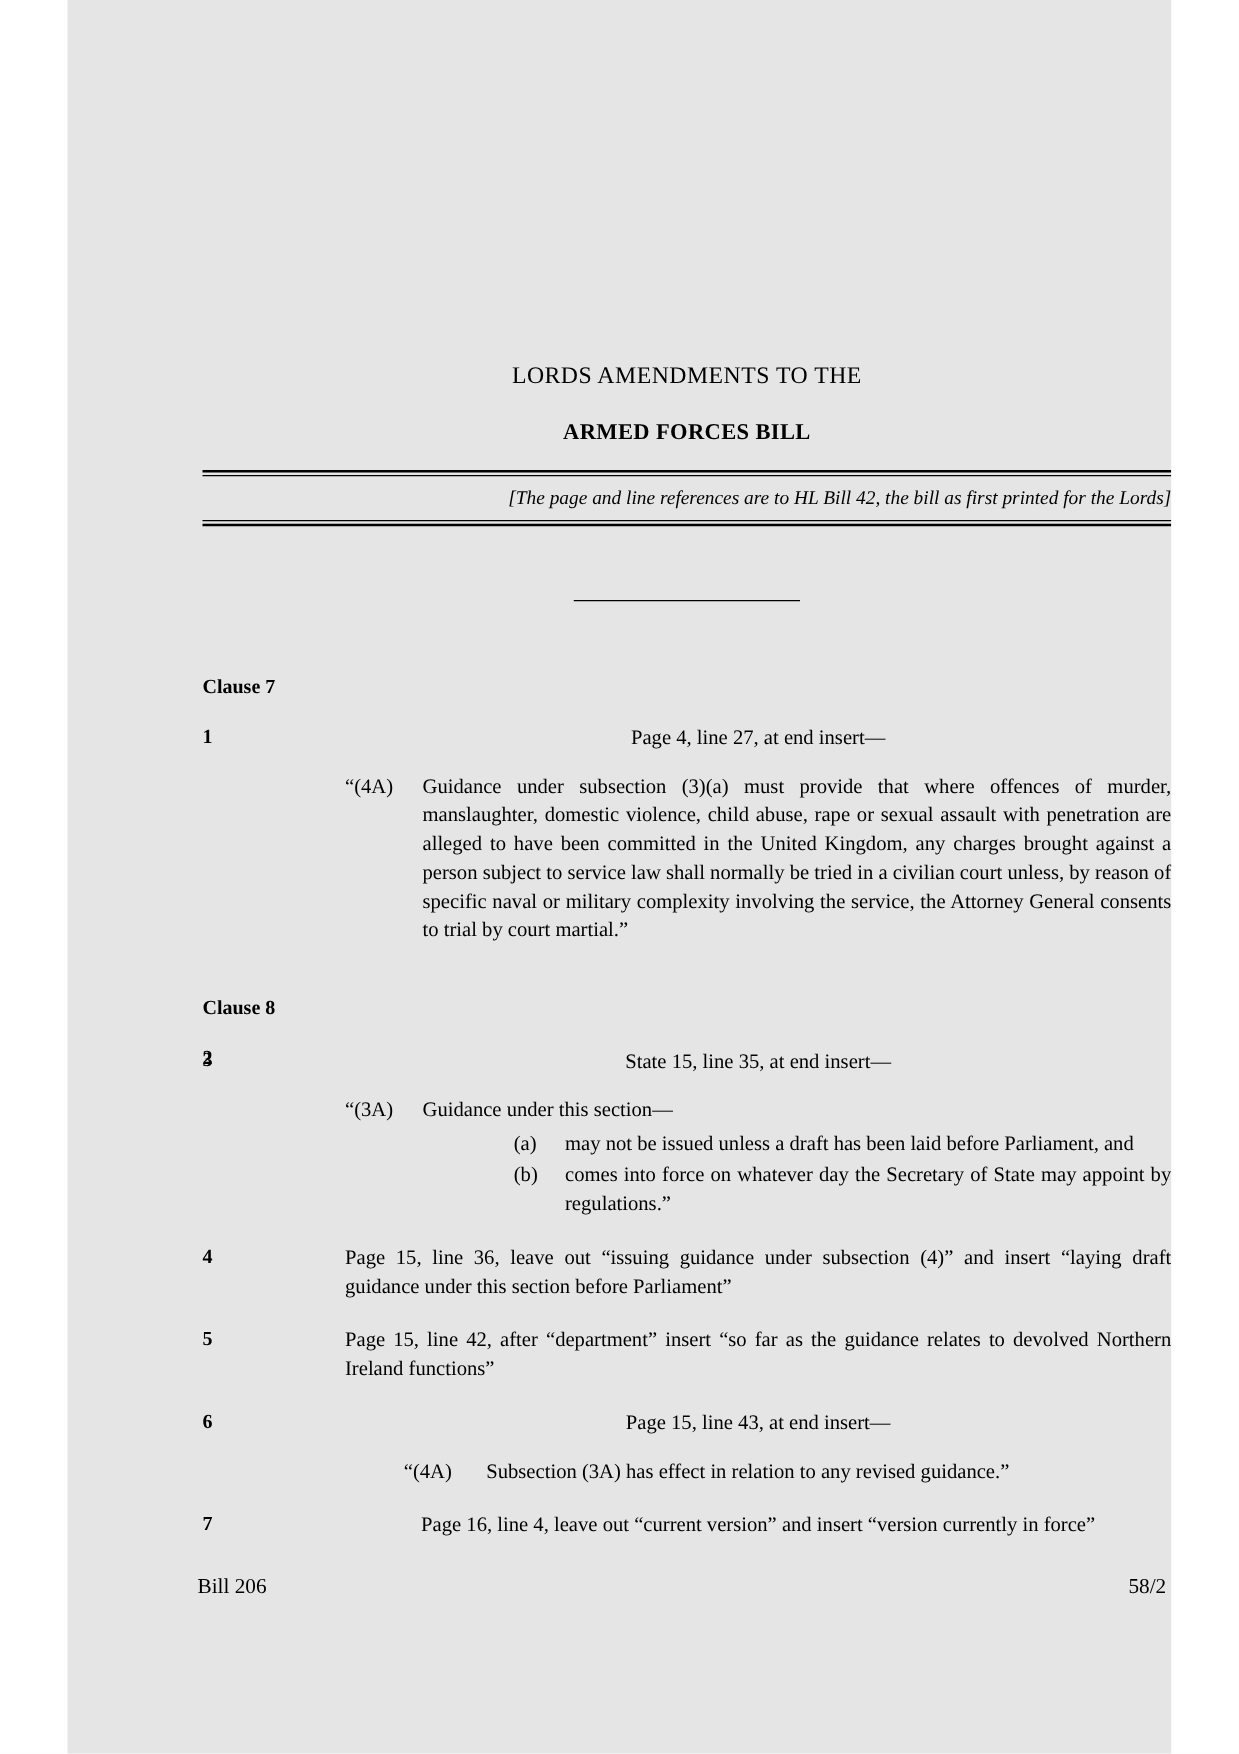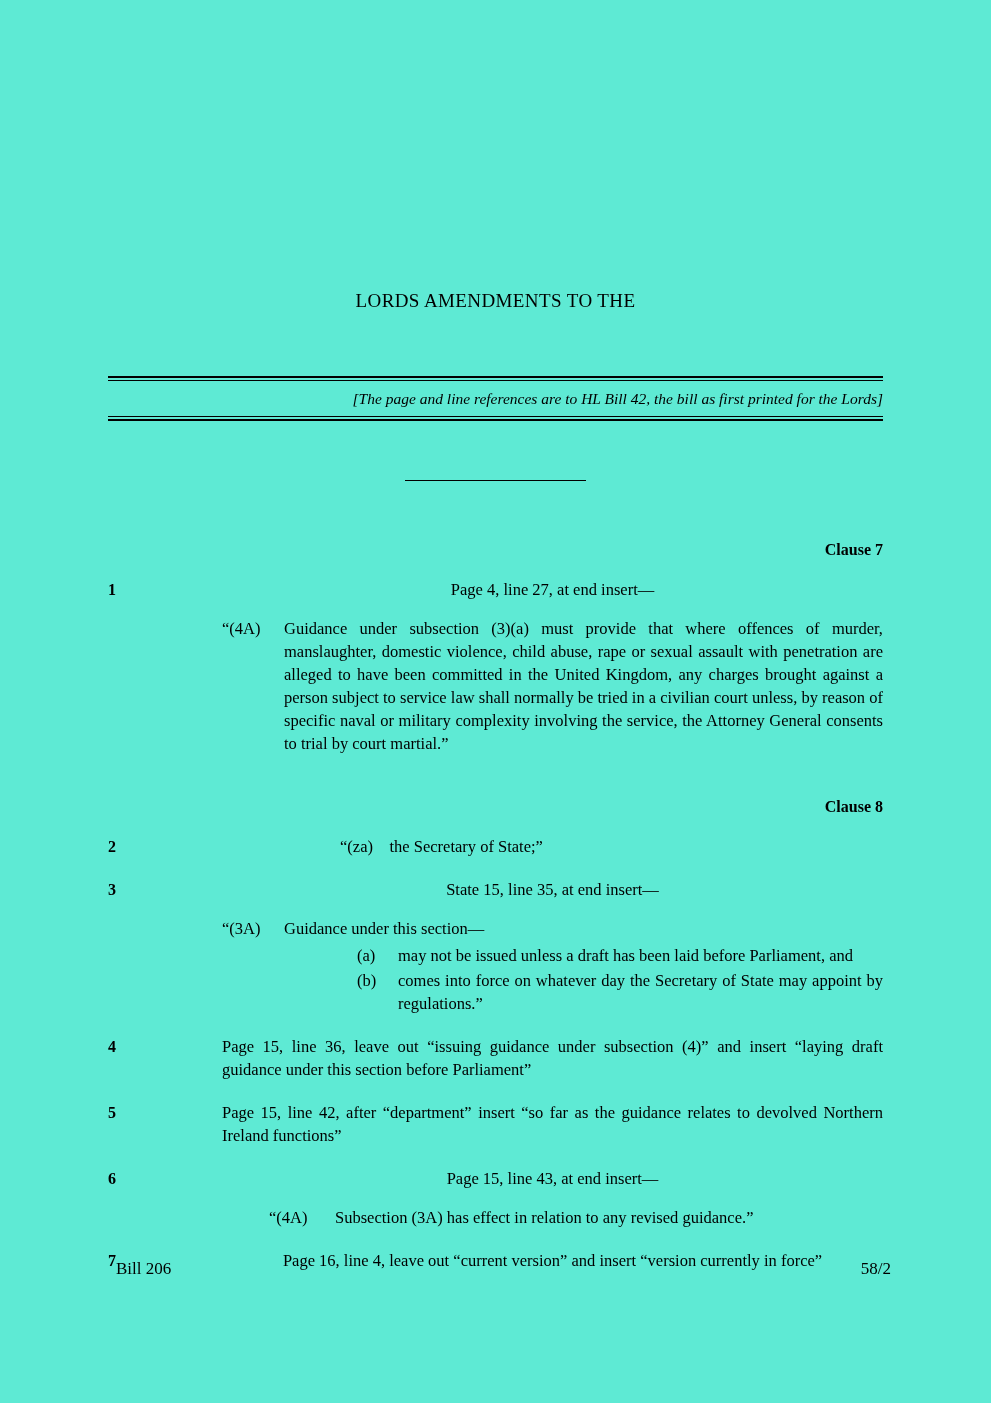--- a/index.html
+++ b/index.html
@@ -6,24 +6,24 @@
     margin: 0;
     padding: 0;
     background: #ffffff;
   }
   body {
     font-family: "Liberation Serif", "DejaVu Serif", serif;
     color: #000000;
   }
   .page {
     position: relative;
-    width: 991px;
+    width: 883px;
     height: 1403px;
     margin: 0 auto;
-    background: #5eead4;
+    background: #e5e5e5;
     overflow: hidden;
   }
 
   
   .title-block {
     position: absolute;
     left: 108px;
     top: 288px;
     width: 775px;
     text-align: center;
@@ -77,21 +77,21 @@
 
   
   .content {
     position: absolute;
     left: 108px;
     top: 540px;
     width: 775px;
   }
 
   .clause-heading {
-    text-align: right;
+    text-align: left;
     font-weight: bold;
     font-size: 16px;
     line-height: 20px;
     margin: 0 0 18px 0;
   }
   .clause-heading.spaced {
     margin-top: 42px;
   }
 
   .amendment {
@@ -181,21 +181,21 @@
   .quote-wide .q-label {
     position: absolute;
     left: 0;
     top: 0;
     width: 62px;
   }
 
   
   .footer {
     position: absolute;
-    left: 116px;
+    left: 104px;
     top: 1258px;
     width: 775px;
     font-size: 17px;
     line-height: 22px;
   }
   .footer .f-left {
     float: left;
   }
   .footer .f-right {
     float: right;
@@ -207,20 +207,21 @@
     clear: both;
   }
 </style>
 </head>
 <body>
 
 <div class="page">
 
   <div class="title-block">
     <div class="doc-title-main">LORDS AMENDMENTS TO THE</div>
+    <div class="doc-title-bill">ARMED FORCES BILL</div>
   </div>
 
   <div class="note-band">
     <div class="rule-double"></div>
     <div class="note-text">[The page and line references are to HL Bill 42, the bill as first printed for the Lords]</div>
     <div class="rule-double lower"></div>
   </div>
 
   <div class="short-rule"></div>
 
@@ -236,21 +237,20 @@
           <span class="q-label">“(4A)</span>
           <span>Guidance under subsection (3)(a) must provide that where offences of murder, manslaughter, domestic violence, child abuse, rape or sexual assault with penetration are alleged to have been committed in the United Kingdom, any charges brought against a person subject to service law shall normally be tried in a civilian court unless, by reason of specific naval or military complexity involving the service, the Attorney General consents to trial by court martial.”</span>
         </div>
       </div>
     </div>
 
     <div class="clause-heading spaced">Clause 8</div>
 
     <div class="amendment">
       <div class="amd-num">2</div>
-      <div class="quote-inline">“(za) the Secretary of State;”</div>
     </div>
 
     <div class="amendment">
       <div class="amd-num">3</div>
       <div class="amd-body nojust">State 15, line 35, at end insert—</div>
       <div class="quote-block">
         <div class="quote-row">
           <span class="q-label">“(3A)</span>
           <span>Guidance under this section—</span>
         </div>

